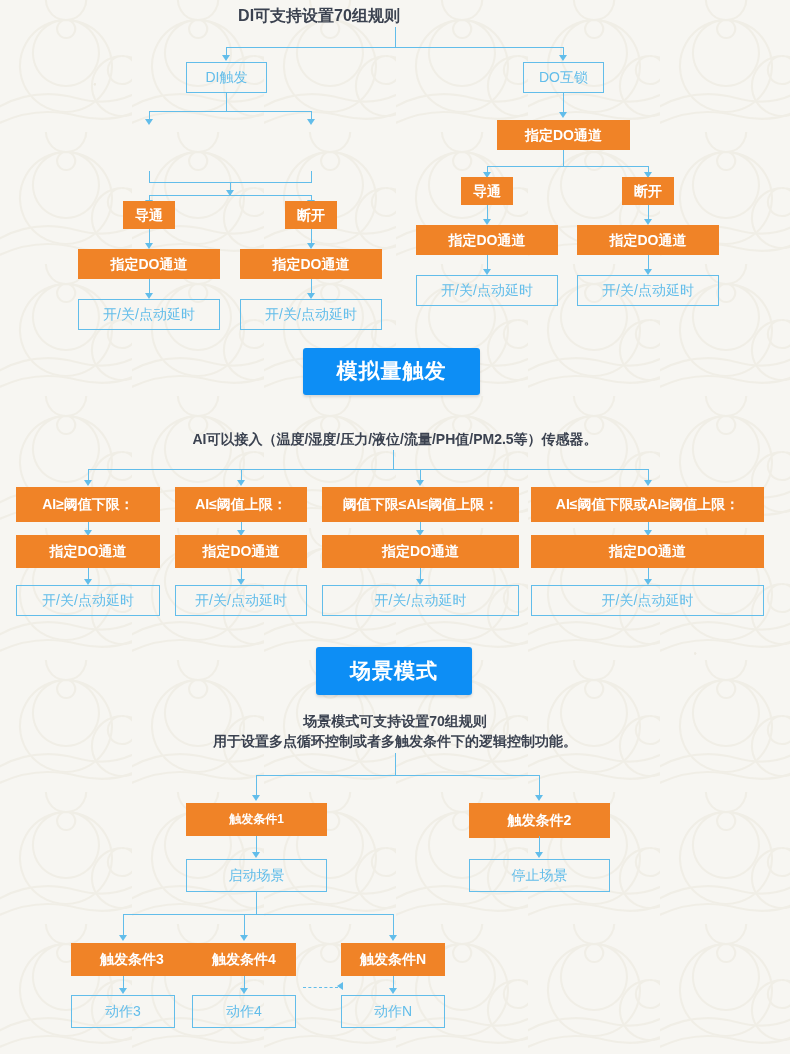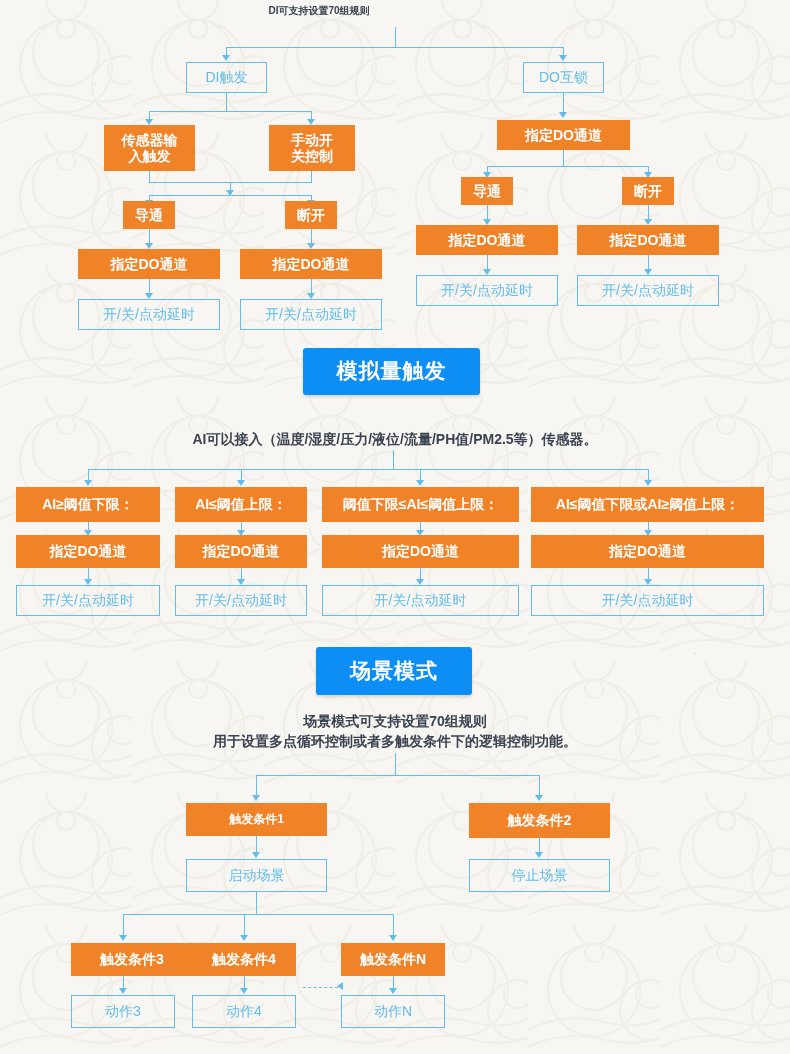--- a/index.html
+++ b/index.html
@@ -86,43 +86,39 @@
       <pattern id="swirl" width="132" height="132" patternUnits="userSpaceOnUse">
         <path d="M66 20 a46 46 0 1 1 -0.1 0 a33 33 0 1 0 0.1 0 a20 20 0 1 1 0.1 0 a9 9 0 1 0 0.1 0" fill="none" stroke="#ece8de" stroke-width="2.2"></path>
         <path d="M-10 112 q40 -26 86 -14 q44 12 76 -16" fill="none" stroke="#ece8de" stroke-width="2.2"></path>
         <path d="M-10 128 q42 -24 88 -12 q42 10 74 -14" fill="none" stroke="#ece8de" stroke-width="2.2"></path>
         <path d="M122 56 a30 30 0 1 1 -0.1 0 a14 14 0 1 0 0.1 0" fill="none" stroke="#ece8de" stroke-width="2.2"></path>
       </pattern>
     </defs>
     <rect x="0" y="0" width="790" height="1054" fill="url(#swirl)"></rect>
   </svg>
 
-  <div class="title" style="left:0;top:4px;width:638px;font-size:10px;">DI可支持设置70组规则</div>
+  <div class="title" style="left:0;top:4px;width:638px;font-size:16px;">DI可支持设置70组规则</div>
 
   <div class="ln lnv" style="left:395px;top:27px;height:20px;"></div>
   <div class="ln lnh" style="left:226px;top:47px;width:337px;"></div>
   <div class="ln lnv" style="left:226px;top:47px;height:9px;"></div>
   <div class="arrow" style="left:222px;top:55px;"></div>
   <div class="ln lnv" style="left:563px;top:47px;height:9px;"></div>
   <div class="arrow" style="left:559px;top:55px;"></div>
 
   <div class="node outline" style="left:186px;top:62px;width:81px;height:31px;font-size:14px;">DI触发</div>
   <div class="node outline" style="left:523px;top:62px;width:81px;height:31px;font-size:14px;">DO互锁</div>
 
   <div class="ln lnv" style="left:226px;top:93px;height:18px;"></div>
   <div class="ln lnh" style="left:149px;top:111px;width:163px;"></div>
   <div class="ln lnv" style="left:149px;top:111px;height:9px;"></div>
   <div class="arrow" style="left:145px;top:119px;"></div>
   <div class="ln lnv" style="left:311px;top:111px;height:9px;"></div>
   <div class="arrow" style="left:307px;top:119px;"></div>
 
-  <div class="node orange" style="left:104px;top:125px;width:91px;height:46px;font-size:14px;">传感器输
-入触发</div>
-  <div class="node orange" style="left:269px;top:125px;width:86px;height:46px;font-size:14px;">手动开
-关控制</div>
 
   <div class="ln lnv" style="left:149px;top:171px;height:11px;"></div>
   <div class="ln lnv" style="left:311px;top:171px;height:11px;"></div>
   <div class="ln lnh" style="left:149px;top:182px;width:163px;"></div>
   <div class="ln lnv" style="left:230px;top:182px;height:9px;"></div>
   <div class="arrow" style="left:226px;top:190px;"></div>
 
   <div class="ln lnv" style="left:230px;top:191px;height:4px;"></div>
   <div class="ln lnh" style="left:149px;top:195px;width:163px;"></div>
   <div class="ln lnv" style="left:149px;top:195px;height:7px;"></div>

